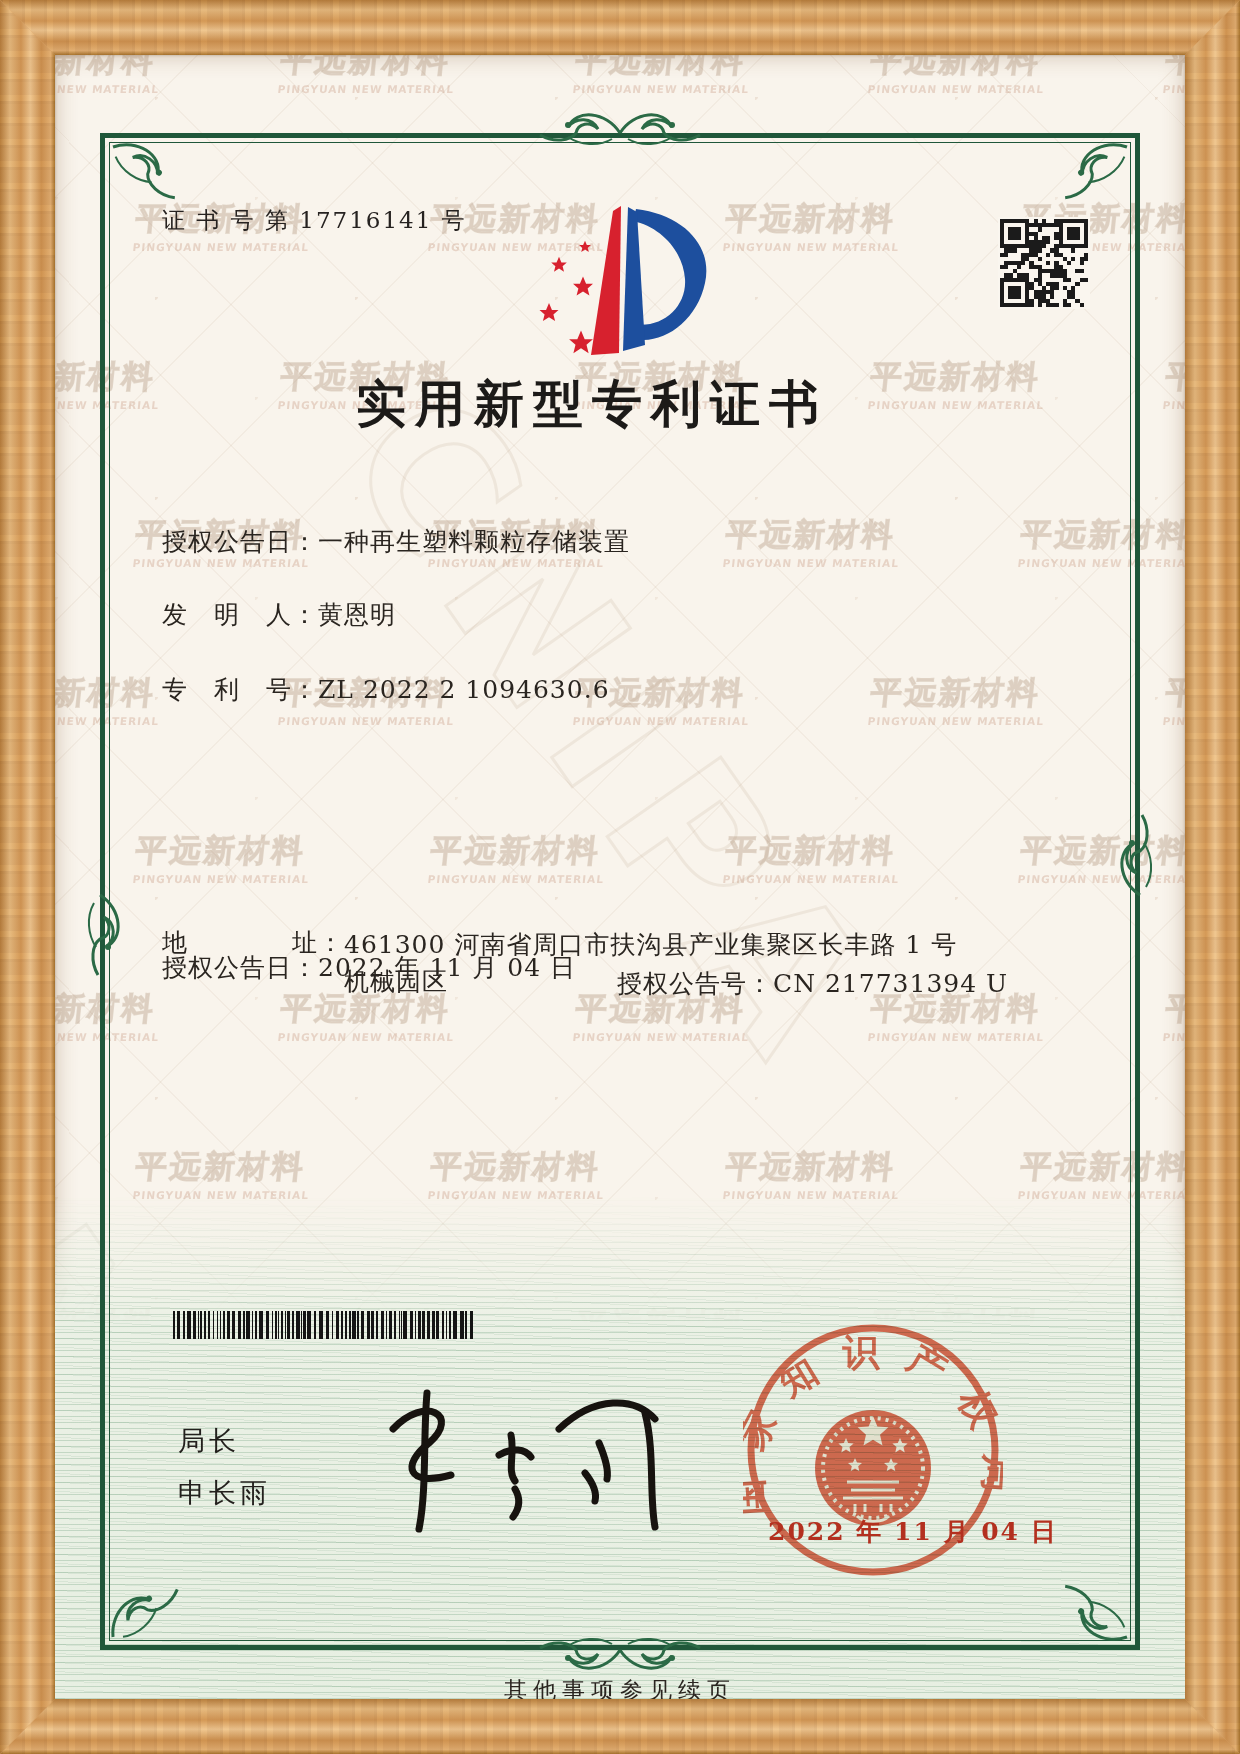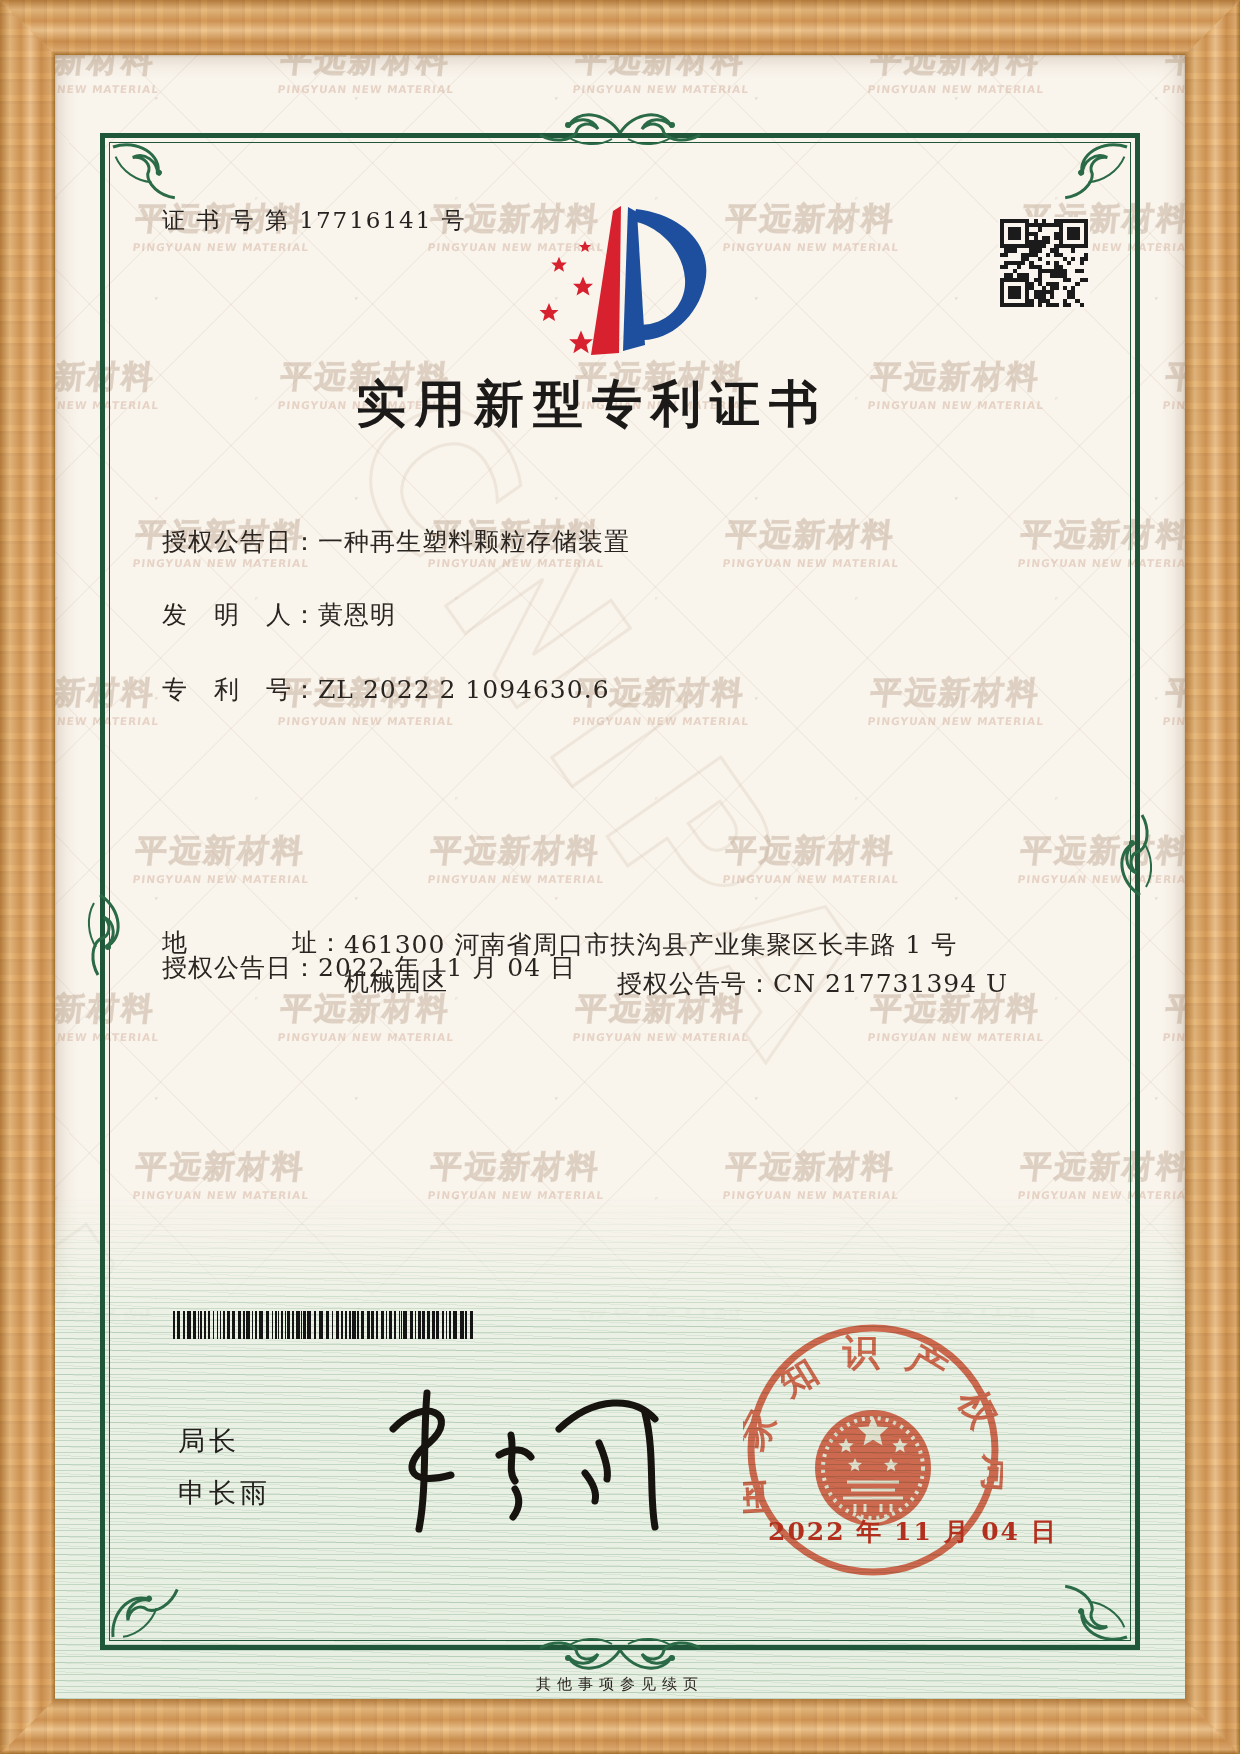--- a/index.html
+++ b/index.html
@@ -67,21 +67,21 @@
   .paras{left:105px;top:963px;width:932px;font-size:23px;line-height:36px;color:#2a2520;text-align:justify;}
   .paras p{margin:0;text-indent:2em;}
   .barcode{left:118px;top:1256px;width:310px;height:28px;display:flex;align-items:stretch;}
   .barcode i{background:#141414;height:100%;flex:none;}
   .director{left:123px;font-size:27px;letter-spacing:4px;color:#23201d;
             font-family:"DejaVu Sans","Liberation Sans",sans-serif;}
   .sig{left:308px;top:1322px;}
   .seal{left:688px;top:1265px;width:260px;height:260px;mix-blend-mode:multiply;opacity:.9;}
   .sealdate{left:713px;top:1460px;font-size:25px;letter-spacing:2px;font-weight:bold;color:var(--date-red,#b3301f);}
   .pageinfo{left:45px;top:1552px;width:1040px;text-align:center;font-size:21px;letter-spacing:3px;color:#2a2520;}
-  .footnote{left:0;top:1620px;width:1130px;text-align:center;font-size:15px;letter-spacing:6px;color:#2a2520;}
+  .footnote{left:0;top:1620px;width:1130px;text-align:center;font-size:23px;letter-spacing:6px;color:#2a2520;}
   .qr{left:943px;top:162px;width:92px;height:92px;background:#faf6ef;display:grid;
       grid-template-rows:repeat(21,1fr);grid-template-columns:repeat(21,1fr);padding:2px;box-sizing:border-box;}
   .qr i{background:#1b1b1b;}
   .logo{left:478px;top:148px;}
 </style>
 </head>
 <body>
 
 <div class="stage">
 

